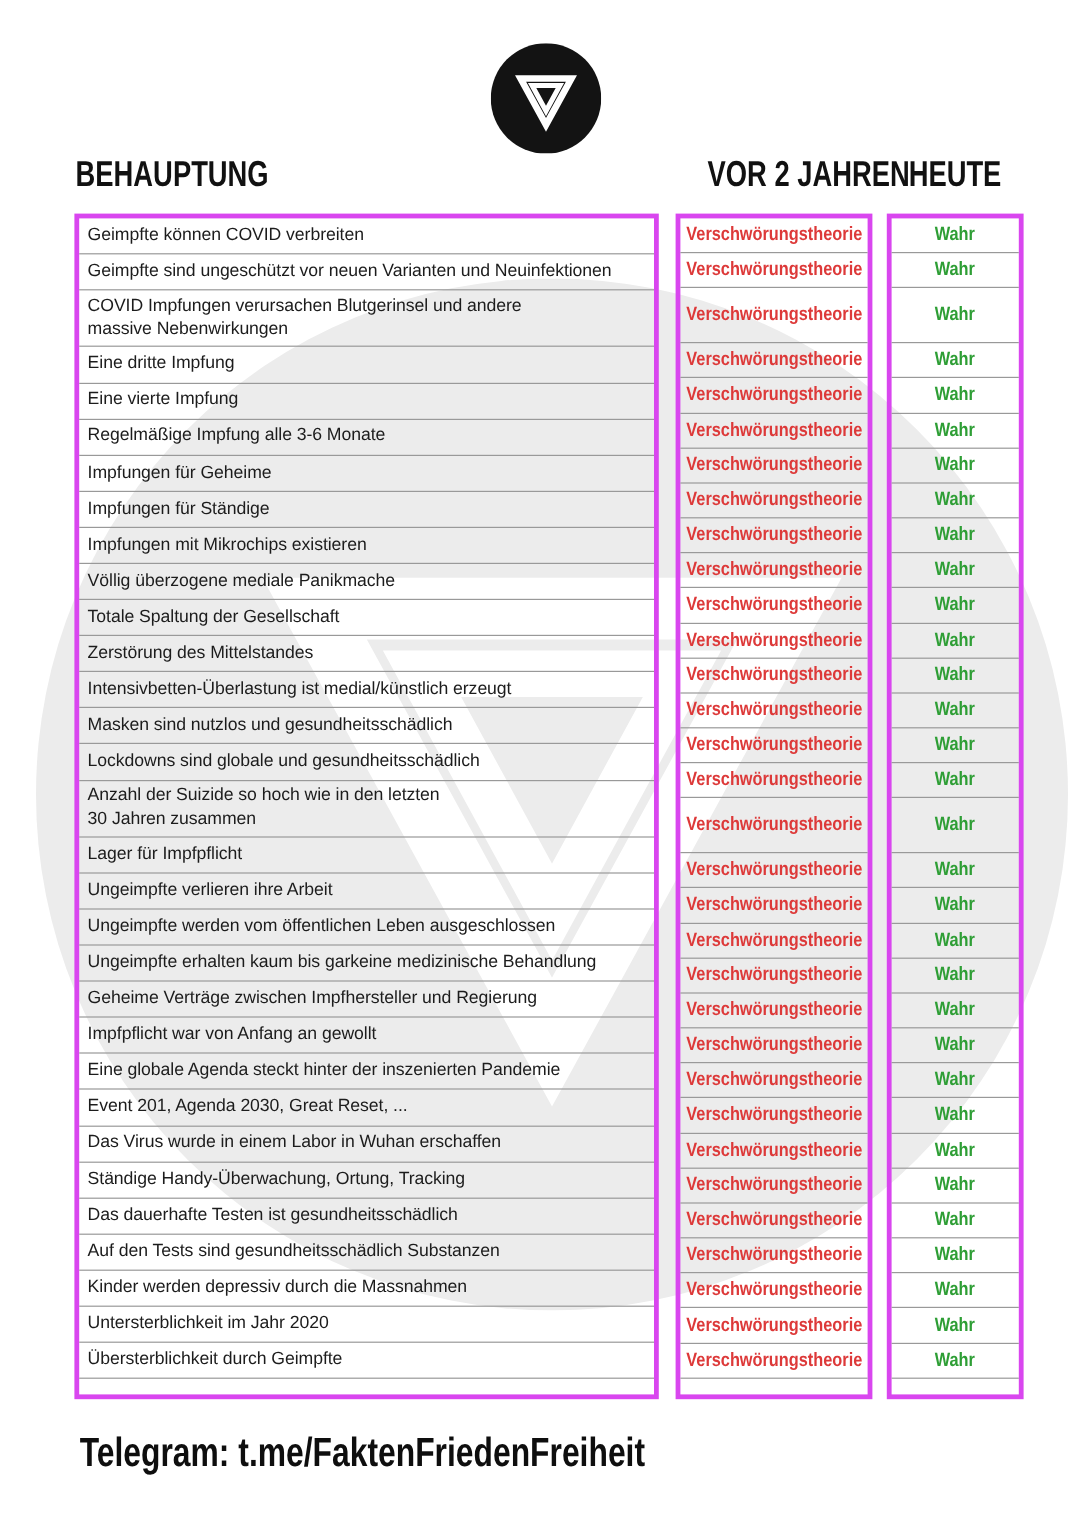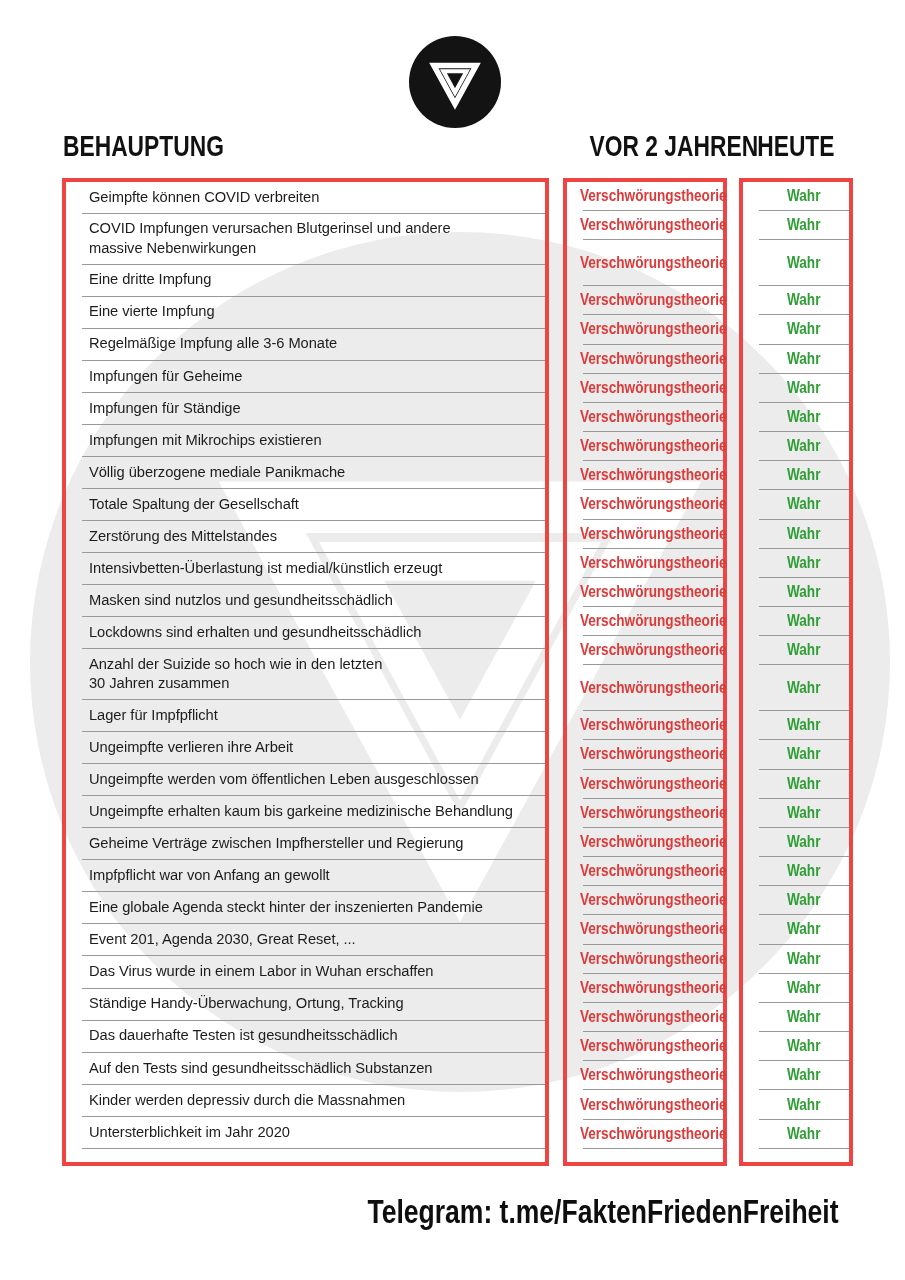--- a/index.html
+++ b/index.html
@@ -29,23 +29,23 @@
   .col-header .squeeze { display: inline-block; transform: scaleX(0.76); }
   .hdr-behauptung { left: 63px; }
   .hdr-behauptung .squeeze { transform-origin: left center; }
   .hdr-vor { left: 563px; width: 164px; text-align: center; }
   .hdr-vor .squeeze { transform-origin: center; }
   .hdr-heute { left: 739px; width: 114px; text-align: center; }
   .hdr-heute .squeeze { transform-origin: center; }
 
   .box {
     position: absolute; top: 178px; height: 988px;
-    border: 4px solid #ef4444;
+    border: 4px solid #d946ef;
     display: flex; flex-direction: column;
-    z-index: 1; background: transparent; padding-left: 16px;
+    z-index: 1; background: transparent;
   }
   .box-left  { left: 62px;  width: 487px; }
   .box-mid   { left: 563px; width: 164px; }
   .box-right { left: 739px; width: 114px; }
 
   .row {
     flex: 1 1 0;
     border-bottom: 1px solid #999;
     display: flex; align-items: center;
     min-height: 0;
@@ -62,21 +62,21 @@
   }
   .verdict-row { justify-content: center; }
   .verdict-text {
     display: inline-block;
     font-size: 16px; font-weight: bold;
     transform: scaleX(0.85); transform-origin: center;
     white-space: nowrap; line-height: 1;
   }
   .footer {
     position: absolute; left: 0; top: 1192px; width: 100%;
-    text-align: right; z-index: 2;
+    text-align: left; z-index: 2;
     font-size: 34px; font-weight: bold; color: #0e0e0e;
     white-space: nowrap;
   }
   .footer .squeeze { display: inline-block; transform: scaleX(0.78); transform-origin: center; }
 </style>
 </head>
 <body>
 
 <div class="page">
 
@@ -103,20 +103,23 @@
     <span class="squeeze">VOR 2 JAHREN</span>
   </div>
   <div class="col-header hdr-heute">
     <span class="squeeze">HEUTE</span>
   </div>
 
   <div class="box box-left">
       <div class="row claim-row">
         <span class="claim-text">Geimpfte können COVID verbreiten</span>
       </div>
+      <div class="row claim-row">
+        <span class="claim-text">Geimpfte sind ungeschützt vor neuen Varianten und Neuinfektionen</span>
+      </div>
       <div class="row claim-row tall">
         <span class="claim-text">COVID Impfungen verursachen Blutgerinsel und andere
 massive Nebenwirkungen</span>
       </div>
       <div class="row claim-row">
         <span class="claim-text">Eine dritte Impfung</span>
       </div>
       <div class="row claim-row">
         <span class="claim-text">Eine vierte Impfung</span>
       </div>
@@ -141,21 +144,21 @@
       <div class="row claim-row">
         <span class="claim-text">Zerstörung des Mittelstandes</span>
       </div>
       <div class="row claim-row">
         <span class="claim-text">Intensivbetten-Überlastung ist medial/künstlich erzeugt</span>
       </div>
       <div class="row claim-row">
         <span class="claim-text">Masken sind nutzlos und gesundheitsschädlich</span>
       </div>
       <div class="row claim-row">
-        <span class="claim-text">Lockdowns sind erhalten und gesundheitsschädlich</span>
+        <span class="claim-text">Lockdowns sind globale und gesundheitsschädlich</span>
       </div>
       <div class="row claim-row tall">
         <span class="claim-text">Anzahl der Suizide so hoch wie in den letzten
 30 Jahren zusammen</span>
       </div>
       <div class="row claim-row">
         <span class="claim-text">Lager für Impfpflicht</span>
       </div>
       <div class="row claim-row">
         <span class="claim-text">Ungeimpfte verlieren ihre Arbeit</span>
@@ -189,20 +192,23 @@
       </div>
       <div class="row claim-row">
         <span class="claim-text">Auf den Tests sind gesundheitsschädlich Substanzen</span>
       </div>
       <div class="row claim-row">
         <span class="claim-text">Kinder werden depressiv durch die Massnahmen</span>
       </div>
       <div class="row claim-row">
         <span class="claim-text">Untersterblichkeit im Jahr 2020</span>
       </div>
+      <div class="row claim-row">
+        <span class="claim-text">Übersterblichkeit durch Geimpfte</span>
+      </div>
       <div class="row row-filler"></div>
     </div>
   <div class="box box-mid">
       <div class="row verdict-row">
         <span class="verdict-text" style="color: rgb(221, 57, 57);">Verschwörungstheorie</span>
       </div>
       <div class="row verdict-row">
         <span class="verdict-text" style="color: rgb(221, 57, 57);">Verschwörungstheorie</span>
       </div>
       <div class="row verdict-row tall">

